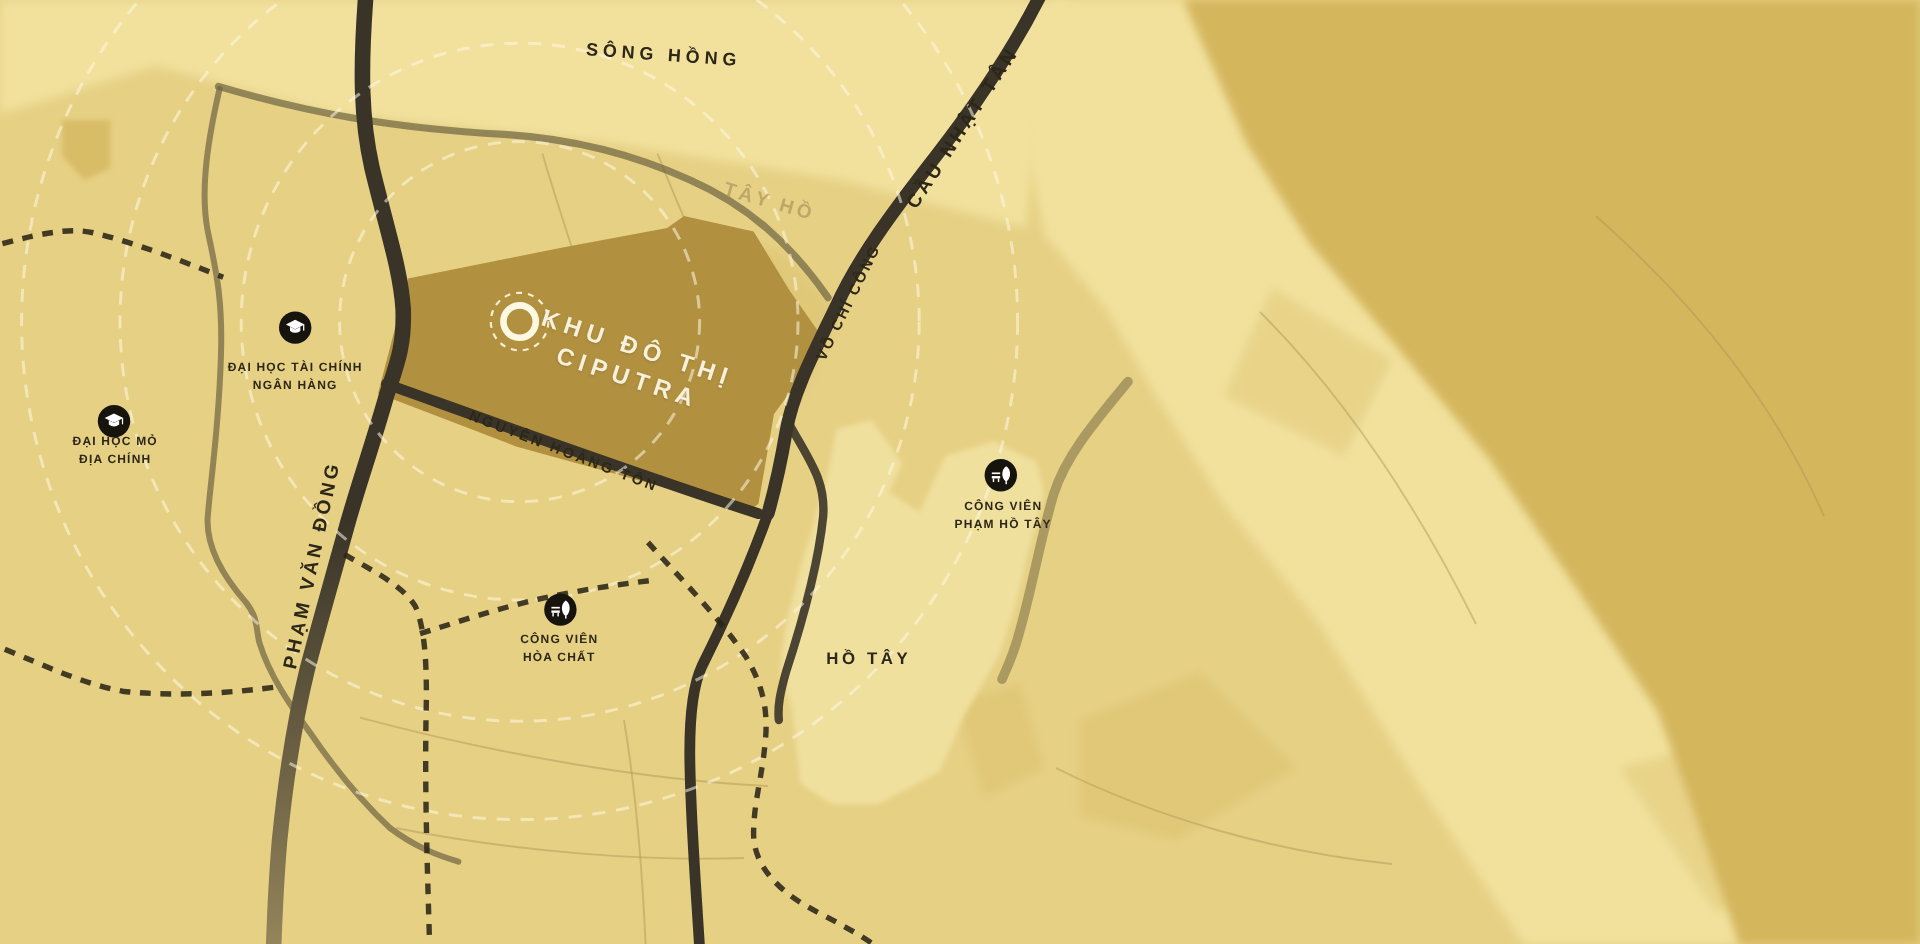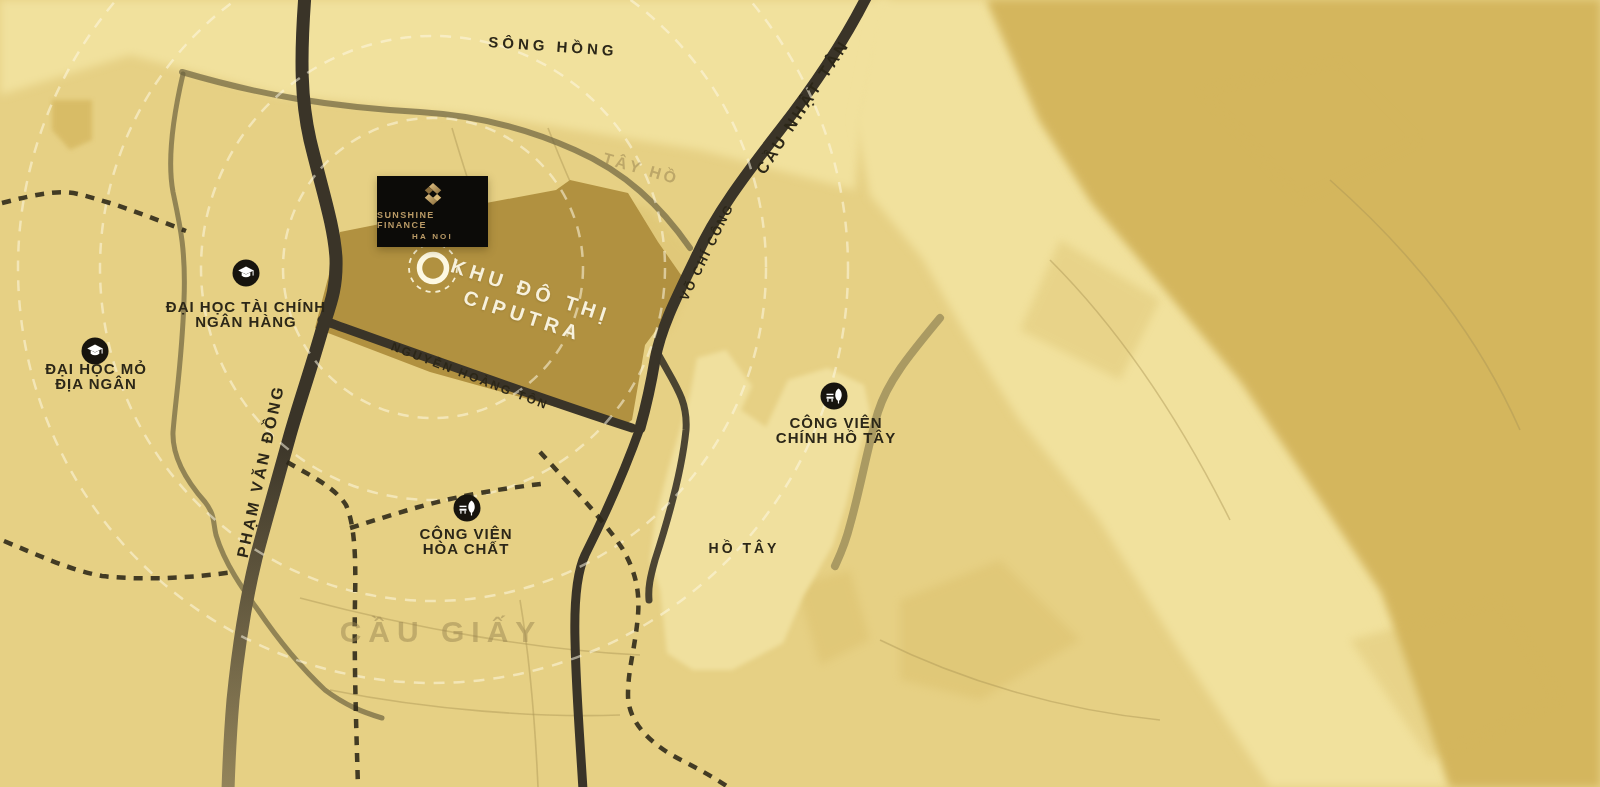--- a/index.html
+++ b/index.html
@@ -28,21 +28,21 @@
   .maplabel{
     position:absolute;white-space:nowrap;font-weight:bold;
     color:var(--label-dark);transform:translate(-50%,-50%);
   }
   .lbl-song-hong{left:553px;top:46px;font-size:15px;letter-spacing:4px;transform:translate(-50%,-50%) rotate(4deg);}
   .lbl-cau-nhat-tan{left:803px;top:107px;font-size:16px;letter-spacing:3px;transform:translate(-50%,-50%) rotate(-57deg);}
   .lbl-tay-ho{left:641px;top:169px;font-size:16px;letter-spacing:3px;color:var(--faded-label);opacity:.55;transform:translate(-50%,-50%) rotate(16deg);}
   .lbl-vo-chi-cong{left:707px;top:252px;font-size:12.5px;letter-spacing:2px;transform:translate(-50%,-50%) rotate(-64deg);}
   .lbl-pham-van-dong{left:261px;top:471px;font-size:16px;letter-spacing:3px;transform:translate(-50%,-50%) rotate(-78deg);}
   .lbl-nguyen-hoang-ton{left:470px;top:376px;font-size:12px;letter-spacing:2.5px;transform:translate(-50%,-50%) rotate(21deg);}
-  .lbl-ho-tay{left:730px;top:548px;font-size:14px;letter-spacing:3px;padding-left:28px;}
+  .lbl-ho-tay{left:710px;top:548px;font-size:14px;letter-spacing:3px;padding-left:28px;}
   .lbl-cau-giay{left:441px;top:632px;font-size:30px;letter-spacing:7px;color:var(--faded-label);opacity:.5;}
 
   .areabadge{
     position:absolute;left:527px;top:303px;text-align:center;color:#f7f1dc;
     font-weight:bold;transform:translate(-50%,-50%) rotate(18deg);
     text-shadow:0 1px 2px rgba(90,70,20,.25);
   }
   .areabadge .l1{font-size:20px;letter-spacing:5px;line-height:26px;}
   .areabadge .l2{font-size:20px;letter-spacing:5px;line-height:26px;}
 
@@ -57,21 +57,21 @@
   .logobox .t1{color:var(--logo-gold);font-size:9px;font-weight:bold;letter-spacing:1.4px;}
   .logobox .t2{color:var(--logo-gold);font-size:8px;font-weight:bold;letter-spacing:2.2px;}
 
   
   .poi{position:absolute;transform:translate(-50%,-50%);}
   .poi-icon{
     width:27px;height:27px;border-radius:50%;background:var(--poi-bg);
     display:flex;align-items:center;justify-content:center;
   }
   .poi-label{
-    position:absolute;text-align:center;font-weight:bold;font-size:15px;
+    position:absolute;text-align:center;font-weight:bold;font-size:10px;
     letter-spacing:1px;line-height:15px;color:var(--label-dark);
     transform:translate(-50%,-50%);white-space:nowrap;
   }
 </style>
 </head>
 <body>
 
 <div id="stage">
 
   <svg class="mapart" viewBox="0 0 1600 787">
@@ -169,43 +169,26 @@
     </g>
   </svg>
 
   <div class="maplabel lbl-song-hong">SÔNG HỒNG</div>
   <div class="maplabel lbl-cau-nhat-tan">CẦU NHẬT TÂN</div>
   <div class="maplabel lbl-tay-ho">TÂY HỒ</div>
   <div class="maplabel lbl-vo-chi-cong">VÕ CHÍ CÔNG</div>
   <div class="maplabel lbl-pham-van-dong">PHẠM VĂN ĐỒNG</div>
   <div class="maplabel lbl-nguyen-hoang-ton">NGUYỄN HOÀNG TÔN</div>
   <div class="maplabel lbl-ho-tay">HỒ TÂY</div>
-  <div class="maplabel lbl-cau-giay">CẦU GIẤY</div>
 
   <div class="areabadge">
     <div class="l1">KHU ĐÔ THỊ</div>
     <div class="l2">CIPUTRA</div>
   </div>
 
-  <div class="logobox">
-    <svg class="glyph" viewBox="0 0 24 26">
-      <path d="M12,1 L21,9 L16.5,13 L7.5,5 Z" fill="url(#lgA)"></path>
-      <path d="M12,25 L3,17 L7.5,13 L16.5,21 Z" fill="url(#lgA)"></path>
-      <path d="M7.5,5 L3,9 L7.5,13 L12,9 Z" fill="#8a6d3b"></path>
-      <path d="M16.5,21 L21,17 L16.5,13 L12,17 Z" fill="#d8b878"></path>
-      <defs>
-          <linearGradient id="lgA" x1="0" y1="0" x2="1" y2="1">
-        <stop offset="0" stop-color="#e2c385"></stop>
-            <stop offset="1" stop-color="#8a6d3b"></stop>
-      </linearGradient>
-        </defs>
-    </svg>
-    <div class="t1">SUNSHINE FINANCE</div>
-    <div class="t2">HA NOI</div>
-  </div>
 
   <div class="poi" style="left:246px;top:273px;">
     <div class="poi-icon">
       <svg width="19" height="17" viewBox="-11 -9 22 18">
         <path d="M-9,-3 L0,-7.5 L9,-3 L0,1.5 Z" fill="#fff"></path>
         <path d="M-5,-0.8 L-5,3.2 Q0,6.8 5,3.2 L5,-0.8 L0,1.8 Z" fill="#fff"></path>
         <rect x="7.6" y="-3" width="1.2" height="6" fill="#fff"></rect>
       </svg>
     </div>
   </div>
@@ -218,38 +201,38 @@
     <div class="poi-icon">
       <svg width="19" height="17" viewBox="-11 -9 22 18">
         <path d="M-9,-3 L0,-7.5 L9,-3 L0,1.5 Z" fill="#fff"></path>
         <path d="M-5,-0.8 L-5,3.2 Q0,6.8 5,3.2 L5,-0.8 L0,1.8 Z" fill="#fff"></path>
         <rect x="7.6" y="-3" width="1.2" height="6" fill="#fff"></rect>
       </svg>
     </div>
   </div>
   <div class="poi-label" style="left:96px;top:376px;">
     <div>ĐẠI HỌC MỎ</div>
-    <div>ĐỊA NGÂN</div>
+    <div>ĐỊA CHÍNH</div>
   </div>
 
   <div class="poi" style="left:834px;top:396px;">
     <div class="poi-icon">
       <svg width="18" height="18" viewBox="-9 -9 18 18">
         <path d="M4,-8 C7.8,-5.5 8.2,0 5.6,3.5 C4.8,4.6 3.1,4.6 2.4,3.5 C-0.2,0 0.3,-5.5 4,-8 Z" fill="#fff"></path>
         <rect x="3.4" y="3.5" width="1.2" height="3.5" fill="#fff"></rect>
         <rect x="-8" y="-2.8" width="7" height="1.4" fill="#fff"></rect>
         <rect x="-8" y="0.2" width="7" height="2" fill="#fff"></rect>
         <rect x="-7.2" y="2.2" width="1.2" height="3" fill="#fff"></rect>
         <rect x="-3" y="2.2" width="1.2" height="3" fill="#fff"></rect>
       </svg>
     </div>
   </div>
   <div class="poi-label" style="left:836px;top:430px;">
     <div>CÔNG VIÊN</div>
-    <div>CHÍNH HỒ TÂY</div>
+    <div>PHẠM HỒ TÂY</div>
   </div>
 
   <div class="poi" style="left:467px;top:508px;">
     <div class="poi-icon">
       <svg width="18" height="18" viewBox="-9 -9 18 18">
         <path d="M4,-8 C7.8,-5.5 8.2,0 5.6,3.5 C4.8,4.6 3.1,4.6 2.4,3.5 C-0.2,0 0.3,-5.5 4,-8 Z" fill="#fff"></path>
         <rect x="3.4" y="3.5" width="1.2" height="3.5" fill="#fff"></rect>
         <rect x="-8" y="-2.8" width="7" height="1.4" fill="#fff"></rect>
         <rect x="-8" y="0.2" width="7" height="2" fill="#fff"></rect>
         <rect x="-7.2" y="2.2" width="1.2" height="3" fill="#fff"></rect>

